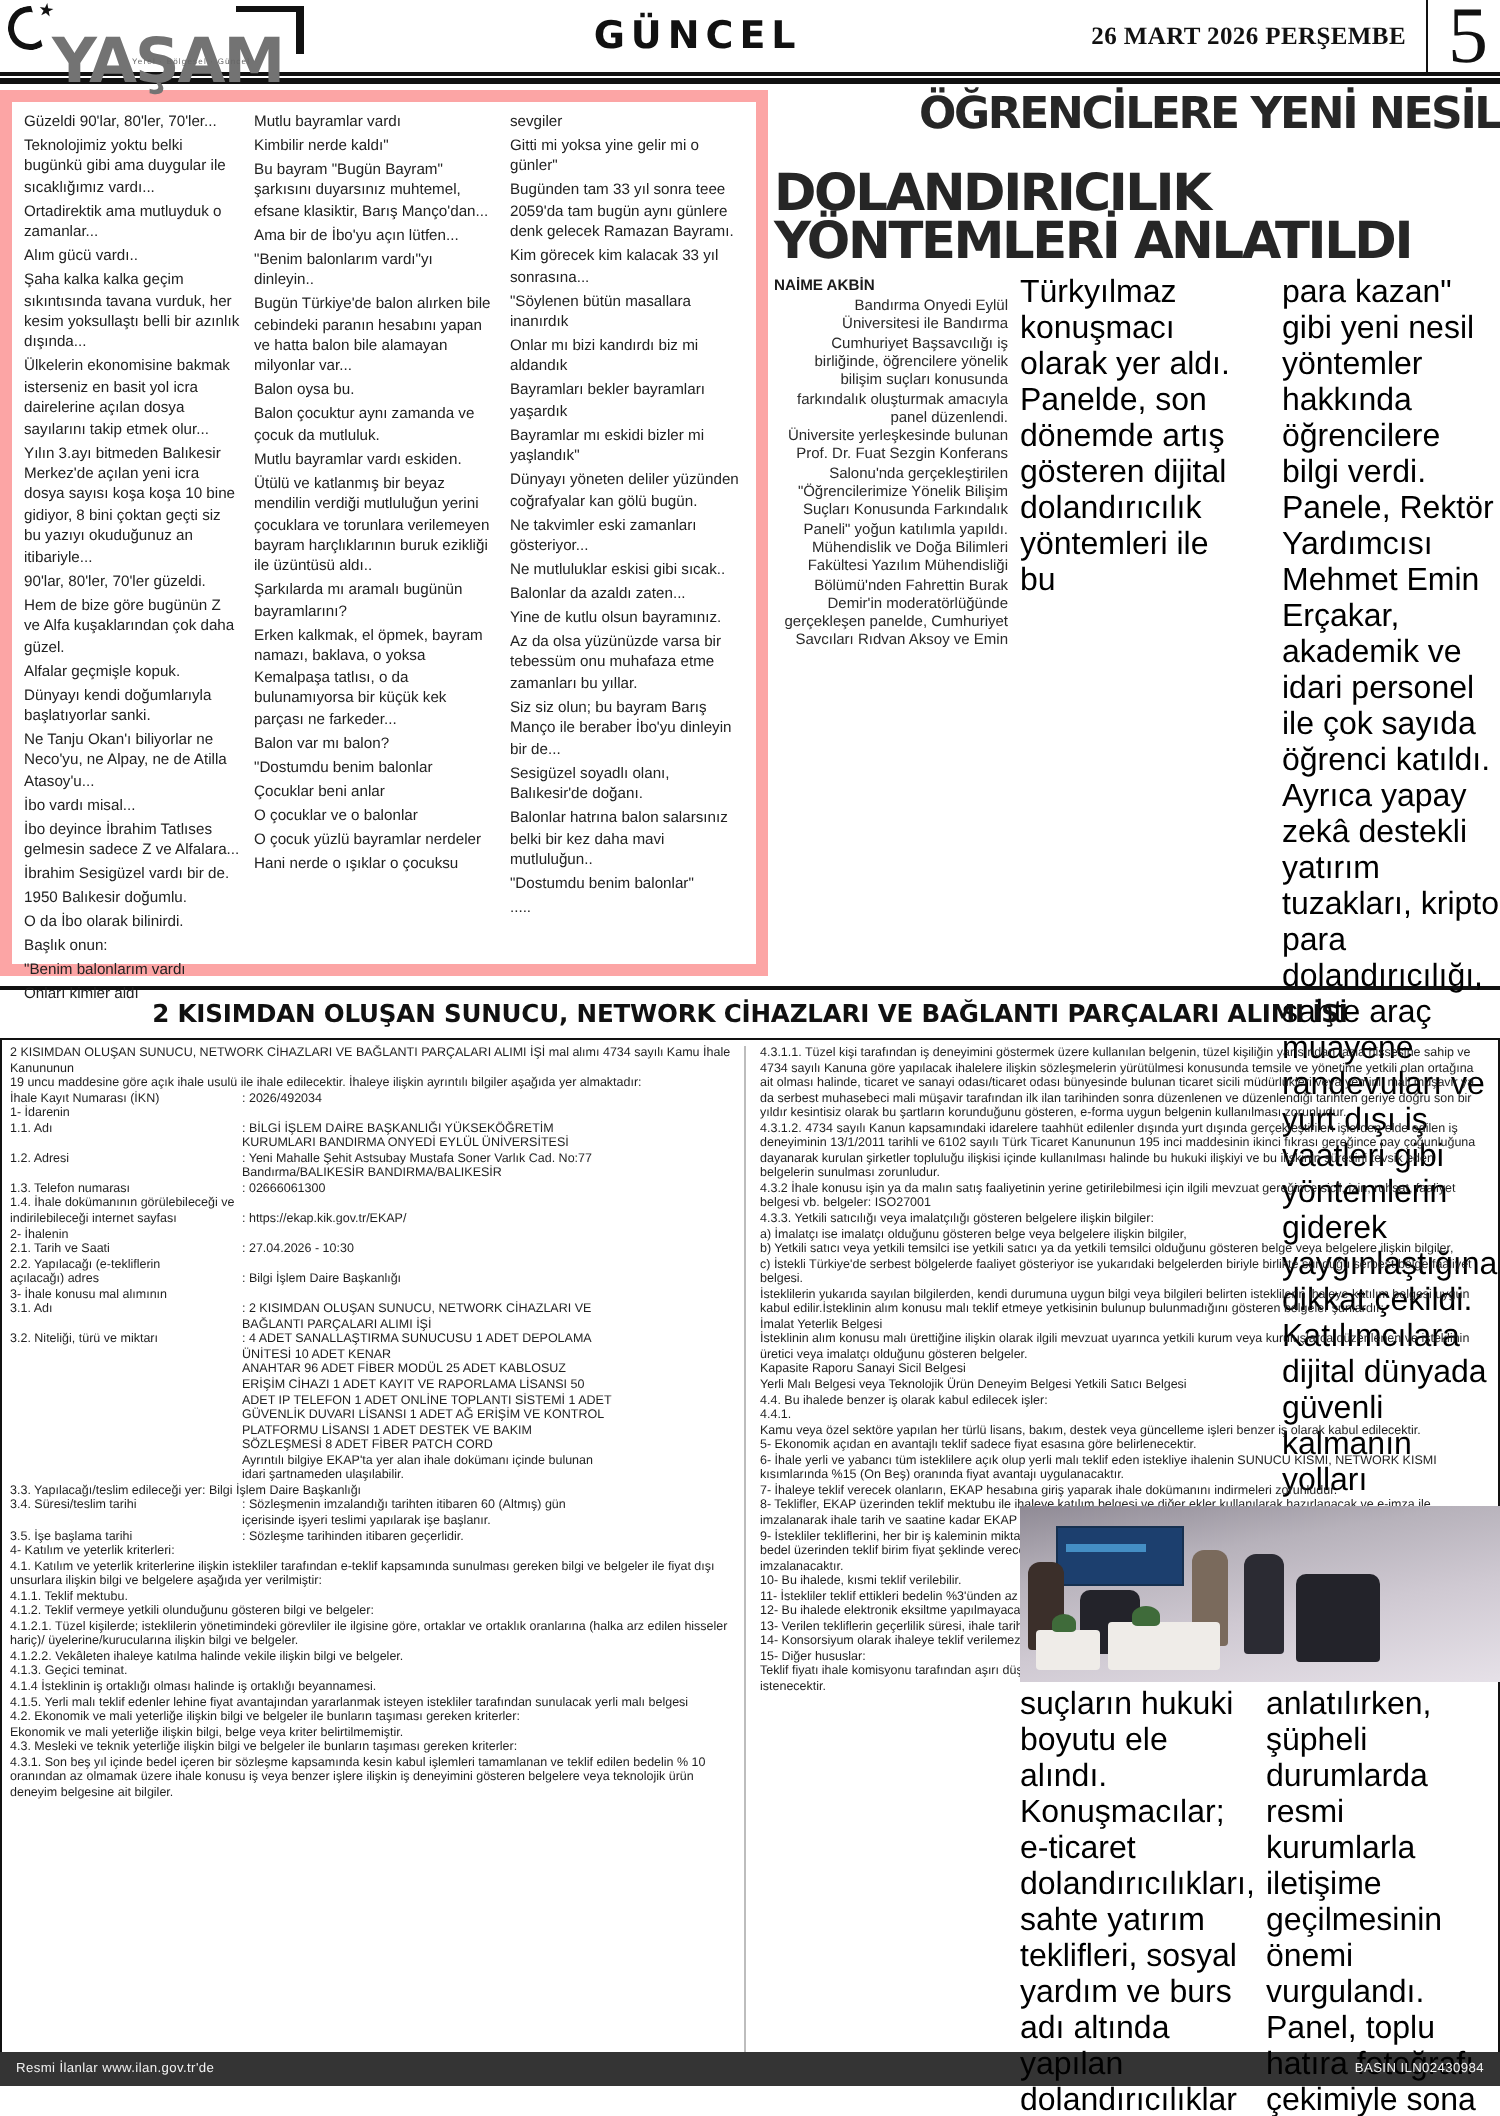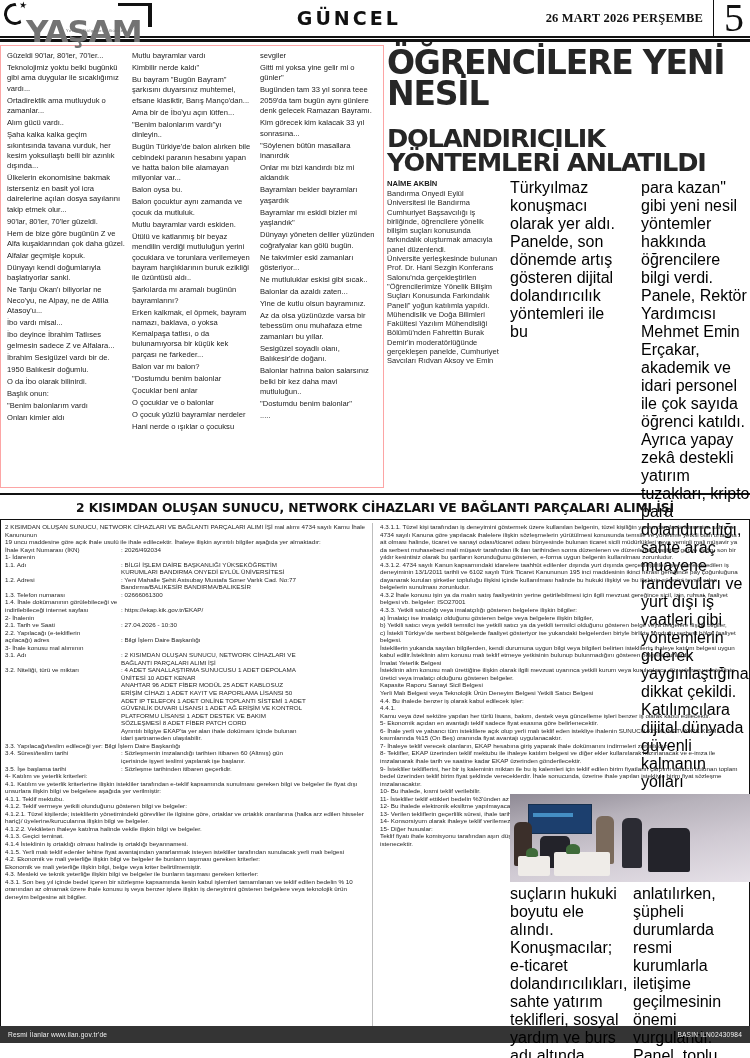--- a/index.html
+++ b/index.html
@@ -89,21 +89,21 @@
   }
 
   
   .top-zone {
     display: flex;
     height: 443px;
     margin-top: 3px;
   }
   .column-left {
     width: 384px;
-    border: 1px solid #fca5a5;
+    border: 6px solid #fca5a5;
     padding: 5px 6px 4px 6px;
     display: flex;
     flex-direction: column;
   }
   .col-inner { display: flex; gap: 7px; }
   .col-a { width: 122px; }
   .col-b { width: 122px; }
   .col-c { width: 118px; }
 
   .author-card {
@@ -187,35 +187,36 @@
   .lp-people { position:absolute; left:0; right:0; top:0; bottom:0; }
 
   .headline {
     font-family: "DejaVu Sans", sans-serif;
     font-weight: 700;
     color: #262626;
     letter-spacing: -1.2px;
     line-height: 0.93;
     padding-top: 3px;
   }
-  .headline .l1 { font-size: 33px; display:block; }
+  .headline .l1 { font-size: 22px; display:block;text-align:right; }
   .headline .l2 { font-size: 25.6px; display:block; margin-top:18px; }
 
   .story-cols {
     display: flex;
     gap: 6px;
     margin-top: 4px;
     flex: 1;
   }
   .sc { width: 117px; }
   .sc p, .story-right p {
     font-size: 7.5px;
     line-height: 9.3px;
     color: #2a2a2a;
     margin-bottom: 0;
+    text-align: right;
   }
   .byline {
     font-size: 7.6px;
     font-weight: 700;
     color: #1a1a1a;
     margin-bottom: 1px;
   }
   .inner-photo {
     width: 100%; height: 88px;
     margin: 3px 0 3px 0;
@@ -305,20 +306,21 @@
 
     <div class="column-left">
       <div class="col-inner">
         <div class="col-a col-text" id="opA">
             <p>Güzeldi 90'lar, 80'ler, 70'ler...</p>
             <p>Teknolojimiz yoktu belki bugünkü gibi ama duygular ile sıcaklığımız vardı...</p>
             <p>Ortadirektik ama mutluyduk o zamanlar...</p>
             <p>Alım gücü vardı..</p>
             <p>Şaha kalka kalka geçim sıkıntısında tavana vurduk, her kesim yoksullaştı belli bir azınlık dışında...</p>
             <p>Ülkelerin ekonomisine bakmak isterseniz en basit yol icra dairelerine açılan dosya sayılarını takip etmek olur...</p>
+            <p>Yılın 3.ayı bitmeden Balıkesir Merkez'de açılan yeni icra dosya sayısı koşa koşa 10 bine gidiyor, 8 bini çoktan geçti siz bu yazıyı okuduğunuz an itibariyle...</p>
             <p>90'lar, 80'ler, 70'ler güzeldi.</p>
             <p>Hem de bize göre bugünün Z ve Alfa kuşaklarından çok daha güzel.</p>
             <p>Alfalar geçmişle kopuk.</p>
             <p>Dünyayı kendi doğumlarıyla başlatıyorlar sanki.</p>
             <p>Ne Tanju Okan'ı biliyorlar ne Neco'yu, ne Alpay, ne de Atilla Atasoy'u...</p>
             <p>İbo vardı misal...</p>
             <p>İbo deyince İbrahim Tatlıses gelmesin sadece Z ve Alfalara...</p>
             <p>İbrahim Sesigüzel vardı bir de.</p>
             <p>1950 Balıkesir doğumlu.</p>
             <p>O da İbo olarak bilinirdi.</p>
@@ -356,20 +358,21 @@
                 <p>"Söylenen bütün masallara inanırdık</p>
                 <p>Onlar mı bizi kandırdı biz mi aldandık</p>
                 <p>Bayramları bekler bayramları yaşardık</p>
                 <p>Bayramlar mı eskidi bizler mi yaşlandık"</p>
                 <p>Dünyayı yöneten deliler yüzünden coğrafyalar kan gölü bugün.</p>
                 <p>Ne takvimler eski zamanları gösteriyor...</p>
                 <p>Ne mutluluklar eskisi gibi sıcak..</p>
                 <p>Balonlar da azaldı zaten...</p>
                 <p>Yine de kutlu olsun bayramınız.</p>
                 <p>Az da olsa yüzünüzde varsa bir tebessüm onu muhafaza etme zamanları bu yıllar.</p>
+                <p>Siz siz olun;  bu bayram Barış Manço ile beraber İbo'yu dinleyin bir de...</p>
                 <p>Sesigüzel soyadlı olanı, Balıkesir'de doğanı.</p>
                 <p>Balonlar hatrına balon salarsınız belki bir kez daha mavi mutluluğun..</p>
                 <p>"Dostumdu benim balonlar"</p>
                 <p>.....</p>
               </div>
           </div>
         </div>
       </div>
     </div>
 
@@ -384,21 +387,21 @@
       <div class="headline">
         <span class="l1">ÖĞRENCİLERE YENİ NESİL</span>
         <span class="l2">DOLANDIRICILIK YÖNTEMLERİ ANLATILDI</span>
       </div>
 
       <div class="story-cols">
         <div class="sc">
           <div class="byline">NAİME AKBİN</div>
           <div id="ms1">
               <p>Bandırma Onyedi Eylül Üniversitesi ile Bandırma Cumhuriyet Başsavcılığı iş birliğinde, öğrencilere yönelik bilişim suçları konusunda farkındalık oluşturmak amacıyla panel düzenlendi.</p>
-              <p>Üniversite yerleşkesinde bulunan Prof. Dr. Hani Sezgin Konferans Salonu'nda gerçekleştirilen "Öğrencilerimize Yönelik Bilişim Suçları Konusunda Farkındalık Paneli" yoğun katılımla yapıldı.</p>
+              <p>Üniversite yerleşkesinde bulunan Prof. Dr. Fuat Sezgin Konferans Salonu'nda gerçekleştirilen "Öğrencilerimize Yönelik Bilişim Suçları Konusunda Farkındalık Paneli" yoğun katılımla yapıldı.</p>
               <p>Mühendislik ve Doğa Bilimleri Fakültesi Yazılım Mühendisliği Bölümü'nden Fahrettin Burak Demir'in moderatörlüğünde gerçekleşen panelde, Cumhuriyet Savcıları Rıdvan Aksoy ve Emin</p>
             </div>
         </div>
         <div style="width:240px;">
           <div style="display:flex; gap:22px;">
             <div style="width:117px;" id="ms2top">
                 <p>Türkyılmaz konuşmacı olarak yer aldı. Panelde, son dönemde artış gösteren dijital dolandırıcılık yöntemleri ile bu</p>
               </div>
             <div style="width:117px;" id="ms3top">
                 <p>para kazan" gibi yeni nesil yöntemler hakkında öğrencilere bilgi verdi.</p>

